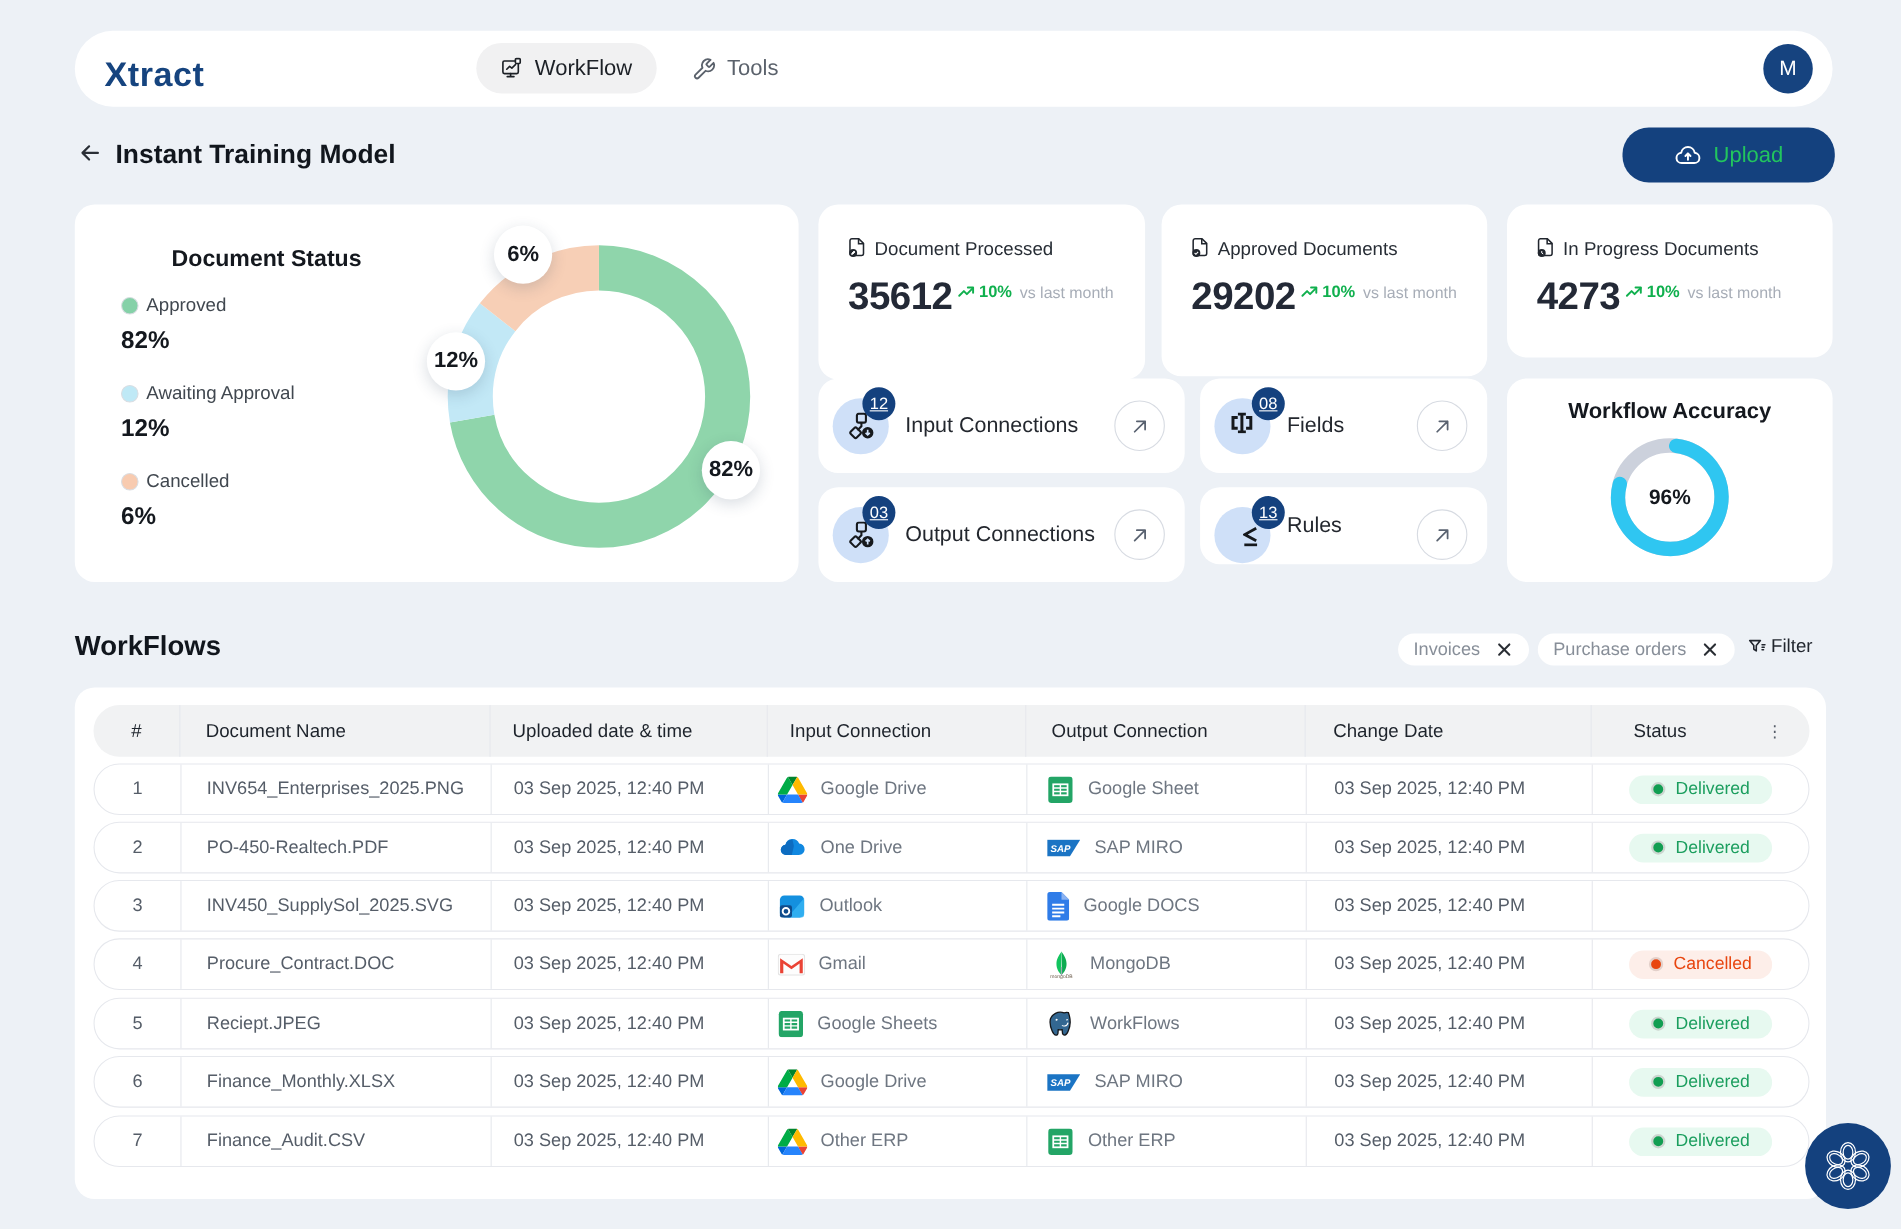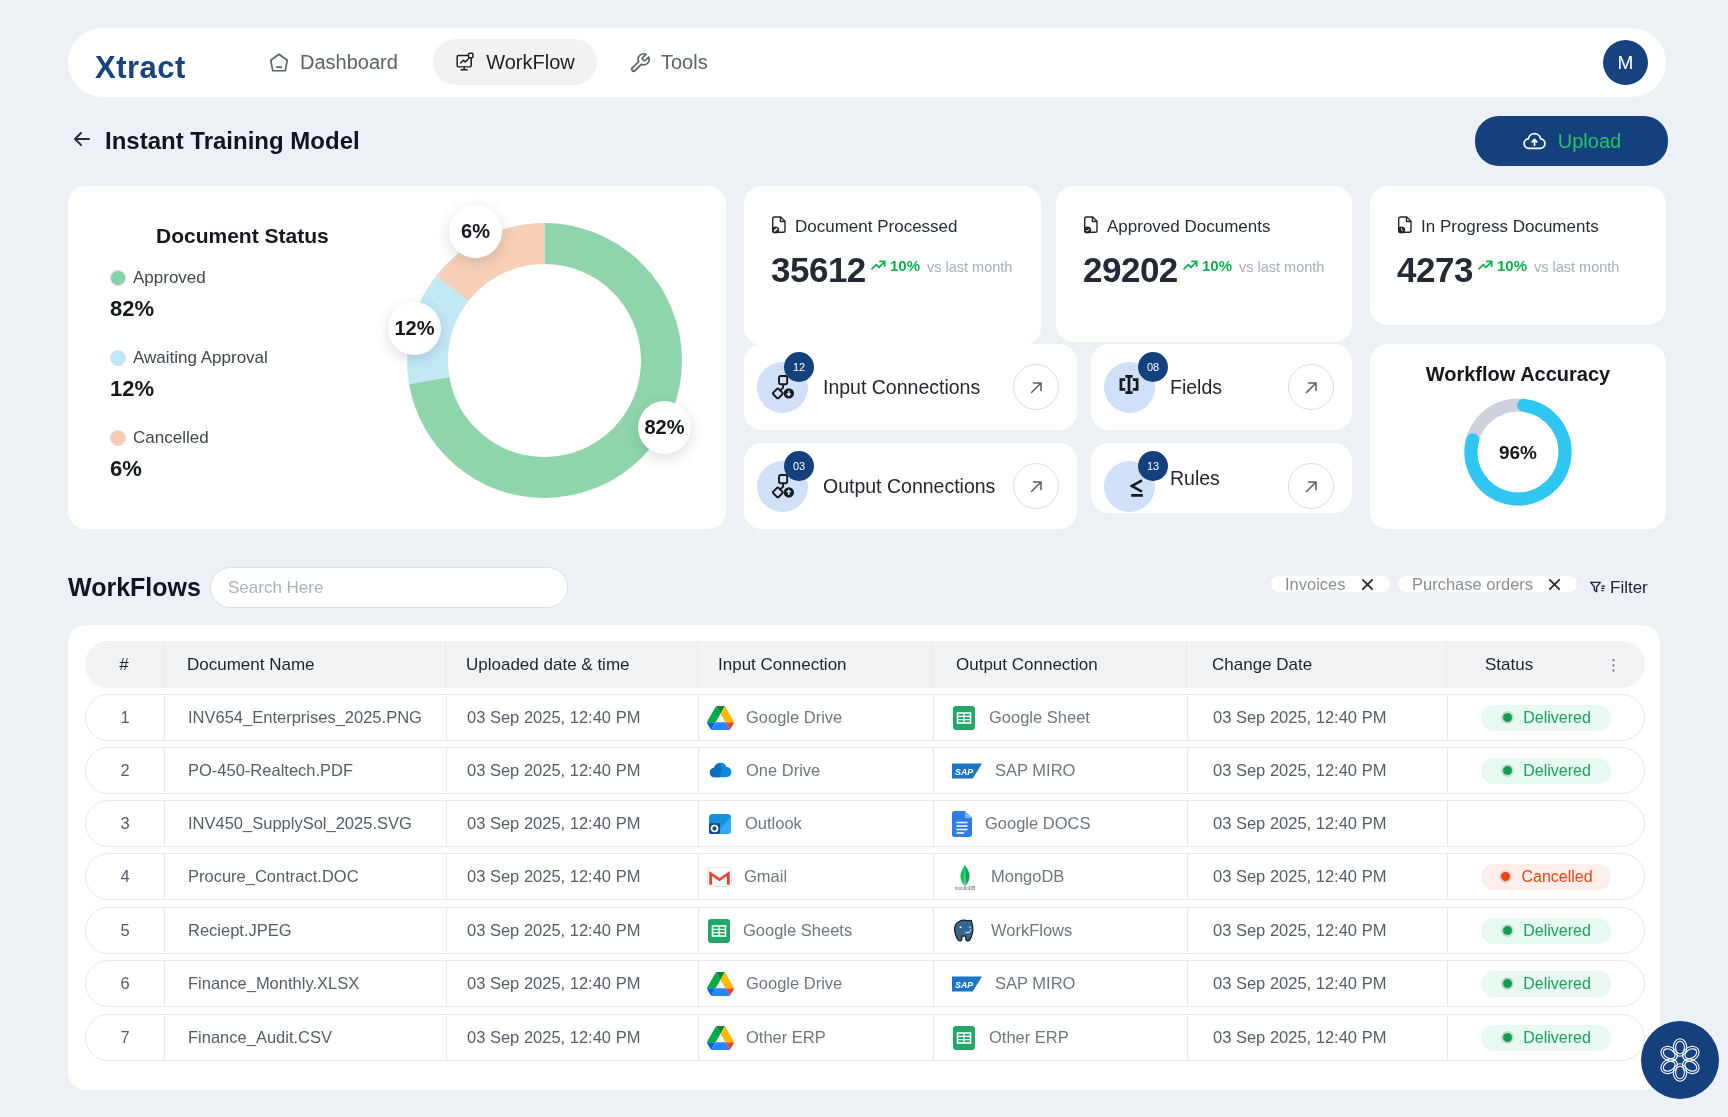--- a/index.html
+++ b/index.html
@@ -30,27 +30,27 @@
   .bubble { position:absolute; background:#fff; border-radius:50%; width:53px; height:53px; display:flex; align-items:center; justify-content:center; font-size:20px; font-weight:bold; color:#14181e; box-shadow:0 4px 14px rgba(40,60,90,0.18); }
   
   .stat-title { position:absolute; left:51px; top:31px; font-size:17px; color:#272d35; }
   .stat-icon { position:absolute; left:27px; top:30px; }
   .stat-num { position:absolute; left:27px; top:64px; font-size:35px; font-weight:bold; color:#232936; letter-spacing:-0.5px; }
   .stat-trend { position:absolute; top:71px; display:flex; align-items:center; gap:3px; font-size:15px; font-weight:bold; color:#10b04e; }
   .stat-vs { position:absolute; top:73px; font-size:14.5px; color:#a7adb7; }
   
   .conn-icon-wrap { position:absolute; left:13px; top:20px; width:51px; height:51px; }
   .conn-circle { position:absolute; left:0; top:0; width:51px; height:51px; border-radius:50%; background:#cfe0f8; }
-  .conn-badge { position:absolute; left:27px; top:-10px; width:30px; height:30px; border-radius:50%; background:#14417e; color:#fff; font-size:11px; display:flex; align-items:center; justify-content:center; }
+  .conn-badge { position:absolute; left:27px; top:-10px; width:30px; height:30px; border-radius:50%; background:#14417e; color:#fff; font-size:15px; display:flex; align-items:center; justify-content:center;text-decoration:underline; }
   .conn-label { position:absolute; left:79px; top:0; height:100%; display:flex; align-items:center; font-size:19.5px; color:#23272e; }
   .conn-arrow { position:absolute; width:46px; height:46px; border-radius:50%; border:1px solid #d7dbe2; display:flex; align-items:center; justify-content:center; }
   
   .wf-title { position:absolute; left:68px; top:573px; font-size:25px; font-weight:bold; color:#11161d; }
   .search { position:absolute; left:210px; top:567px; width:358px; height:41px; background:#fff; border:1px solid #d9dee3; border-radius:21px; display:flex; align-items:center; padding-left:17px; font-size:17px; color:#aab1bb; }
-  .chip { position:absolute; top:576px; height:16px; background:#fff; border-radius:15px; display:flex; align-items:center; gap:15px; font-size:16.5px; color:#878e98; padding:0 16px 0 14px; }
+  .chip { position:absolute; top:576px; height:29px; background:#fff; border-radius:15px; display:flex; align-items:center; gap:15px; font-size:16.5px; color:#878e98; padding:0 16px 0 14px; }
   .filter { position:absolute; left:1588px; top:578px; display:flex; align-items:center; gap:4px; font-size:17px; color:#21262e; }
   
   .tbl { left:68px; top:625px; width:1592px; height:465px; }
   .thead { position:absolute; left:17px; top:16px; width:1560px; height:47px; background:#f1f2f3; border-radius:24px; display:flex; align-items:center; font-size:17px; font-weight:500; color:#1d232b; }
   .trow { position:absolute; left:17px; width:1560px; height:47px; background:#fff; border:1px solid #e6e8ed; border-radius:24px; display:flex; align-items:center; font-size:16.5px; color:#555d68; }
   .c3 span,.c4 span { color:#6e7681; }
   .c0 { width:78px; text-align:center; flex:none; }
   .c1 { width:281px; padding-left:23px; flex:none; }
   .c2 { width:251px; padding-left:20px; flex:none; }
   .c3 { width:234px; padding-left:8px; flex:none; display:flex; align-items:center; gap:12px; }
@@ -63,27 +63,20 @@
   .b-can { background:#fdeee9; color:#e8450f; }
   .bdot { width:13px; height:13px; border-radius:50%; border:2px solid #ccd6d0; box-sizing:border-box; }
   .fab { position:absolute; left:1641px; top:1021px; width:78px; height:78px; border-radius:50%; background:#14417e; display:flex; align-items:center; justify-content:center; }
 </style>
 </head>
 <body>
 <div class="page">
 
   <div class="hdr">
     <div class="logo">Xtract</div>
-    <div class="navitem nav-dash">
-      <svg width="22" height="22" viewBox="0 0 24 24" fill="none" stroke="#5b626c" stroke-width="1.8" stroke-linejoin="round">
-          <path d="M12 2.5 21 9l-2.2 11.5H5.2L3 9z"></path>
-          <path d="M9.5 16.5h5" stroke-linecap="round"></path>
-        </svg>
-      <span>Dashboard</span>
-    </div>
     <div class="navitem nav-wf">
       <svg width="21" height="21" viewBox="0 0 24 24" fill="none" stroke="#1c2026" stroke-width="1.7">
           <rect x="2.5" y="4" width="16" height="13" rx="1.5"></rect>
           <path d="M10.5 17v3.2M7 20.2h7" stroke-linecap="round"></path>
           <rect x="15.5" y="1.5" width="5" height="5" rx="1" fill="#fff"></rect>
           <path d="M6.5 12.5l3-3 2.3 1.8 3.7-3.6" stroke-linecap="round" stroke-linejoin="round"></path>
         </svg>
       <span>WorkFlow</span>
     </div>
     <div class="navitem nav-tools">
@@ -252,21 +245,20 @@
   <div class="card" style="left:1370px;top:344px;width:296px;height:185px;">
     <div style="position:absolute;left:0;top:19px;width:100%;text-align:center;font-size:20px;font-weight:bold;color:#14181e;">Workflow Accuracy</div>
     <svg class="abs" style="left:88px;top:48px;" width="120" height="120" viewBox="0 0 120 120">
       <circle cx="60" cy="60" r="47" fill="none" stroke="#ccd1dc" stroke-width="13"></circle>
       <path d="M 65.73 13.35 A 47 47 0 1 1 14.6 47.84" fill="none" stroke="#2fc6f1" stroke-width="13" stroke-linecap="round"></path>
       <text x="60" y="66.5" text-anchor="middle" font-size="19" font-weight="bold" fill="#14181e">96%</text>
     </svg>
   </div>
 
   <div class="wf-title">WorkFlows</div>
-  <div class="search">Search Here</div>
   <div class="chip" style="left:1271px;">Invoices <svg width="13" height="13" viewBox="0 0 14 14" stroke="#2a2e34" stroke-width="2" stroke-linecap="round">
         <path d="M2 2l10 10M12 2 2 12"></path>
       </svg></div>
   <div class="chip" style="left:1398px;">Purchase orders <svg width="13" height="13" viewBox="0 0 14 14" stroke="#2a2e34" stroke-width="2" stroke-linecap="round">
         <path d="M2 2l10 10M12 2 2 12"></path>
       </svg></div>
   <div class="filter"><svg width="18" height="18" viewBox="0 0 24 24" fill="none" stroke="#21262e" stroke-width="1.9" stroke-linecap="round" stroke-linejoin="round">
         <path d="M3.5 4.5h13l-5 6v6.5l-3-2v-4.5z"></path>
         <path d="M18.5 9.5h3.5M18.5 12.5h2.6M18.5 15.5h1.8"></path>
       </svg>Filter</div>

